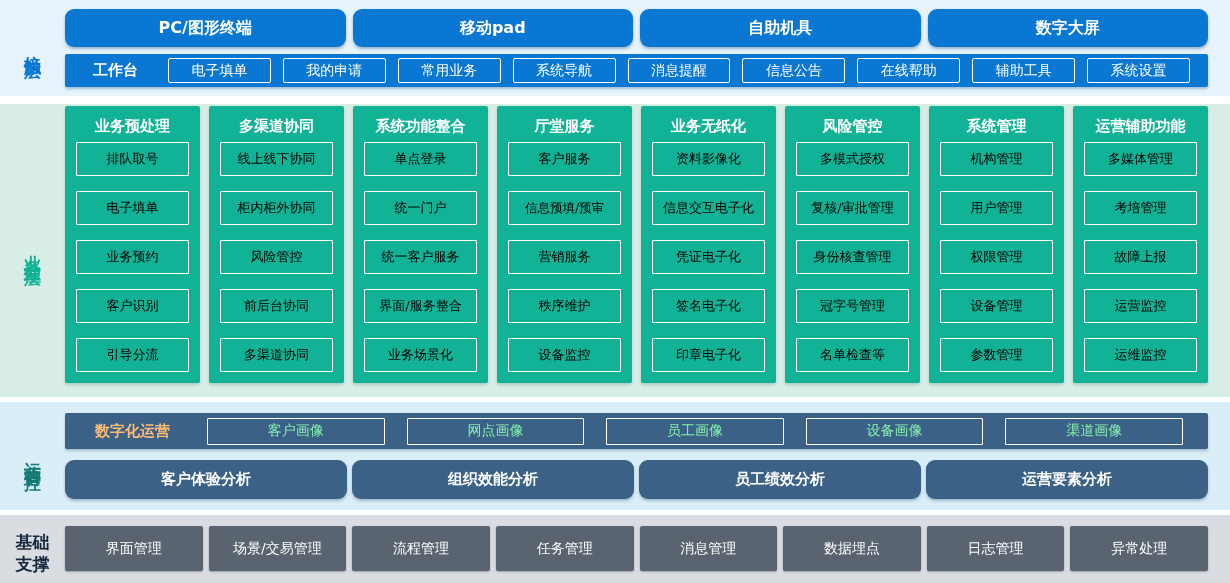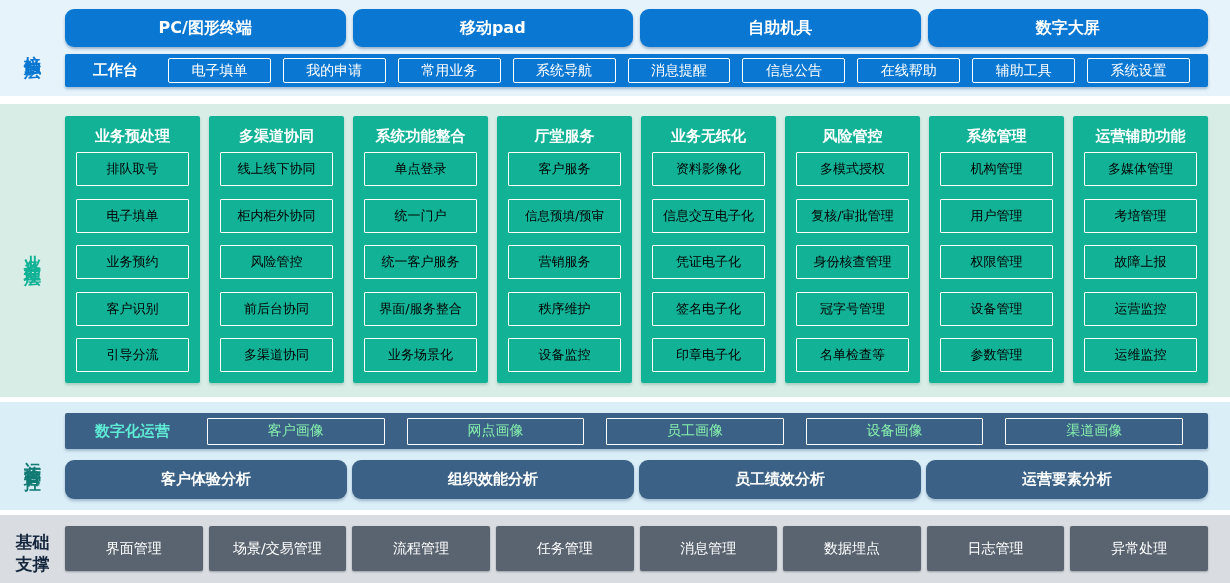--- a/index.html
+++ b/index.html
@@ -43,21 +43,21 @@
   .wb-item {
     flex:1; height:25px; margin:0 6px; border:1.5px solid #fff; border-radius:2px;
     color:#fff; font-size:14px; display:flex; align-items:center; justify-content:center;
     white-space:nowrap; cursor:pointer;
   }
 
   .gap8 { height:8px; } .gap5 { height:5px; }
 
   
   .sec-business { height:293px; background:#d8ede5; }
-  .columns { display:flex; gap:9px; padding-top:12px; height:279px;justify-content:space-between; }
+  .columns { display:flex; gap:9px; padding-top:2px; height:279px;justify-content:space-between; }
   .col {
     flex:1; min-width:0; background:#12b296; border-radius:2px;
     display:flex; flex-direction:column; padding:5px 11px 11px;
     box-shadow:0 2px 3px rgba(0,90,75,.22);
   }
   .col-title {
     color:#fff; font-weight:bold; font-size:15px; text-align:center;
     height:31px; line-height:31px; white-space:nowrap;
   }
   .col-items { flex:1; display:flex; flex-direction:column; justify-content:space-between; }
@@ -71,21 +71,21 @@
     font-size:12.5px; padding:0 15px;
   }
 
   
   .sec-ops { height:108px; background:#daeef8; }
   .ops-bar {
     margin-top:11px; height:36px; background:#3b6286; border-radius:2px;
     display:flex; align-items:center; padding-right:14px;
     box-shadow:0 2px 3px rgba(20,60,100,.28);
   }
-  .ops-label { color:#5eead4; font-weight:bold; font-size:15px; padding:0 26px 0 30px; white-space:nowrap; }
+  .ops-label { color:#fdba74; font-weight:bold; font-size:15px; padding:0 26px 0 30px; white-space:nowrap; }
   .ops-item {
     flex:1; height:27px; margin:0 11px; border:1.5px solid #fff; border-radius:1px;
     color:#86efac; font-size:14px; display:flex; align-items:center; justify-content:center;
     white-space:nowrap; cursor:pointer;
   }
   .analysis-row { margin-top:11px; display:flex; gap:5px; }
   .analysis-btn {
     flex:1; height:39px; background:#3b6286; border-radius:9px;
     color:#fff; font-weight:bold; font-size:15px;
     display:flex; align-items:center; justify-content:center;

